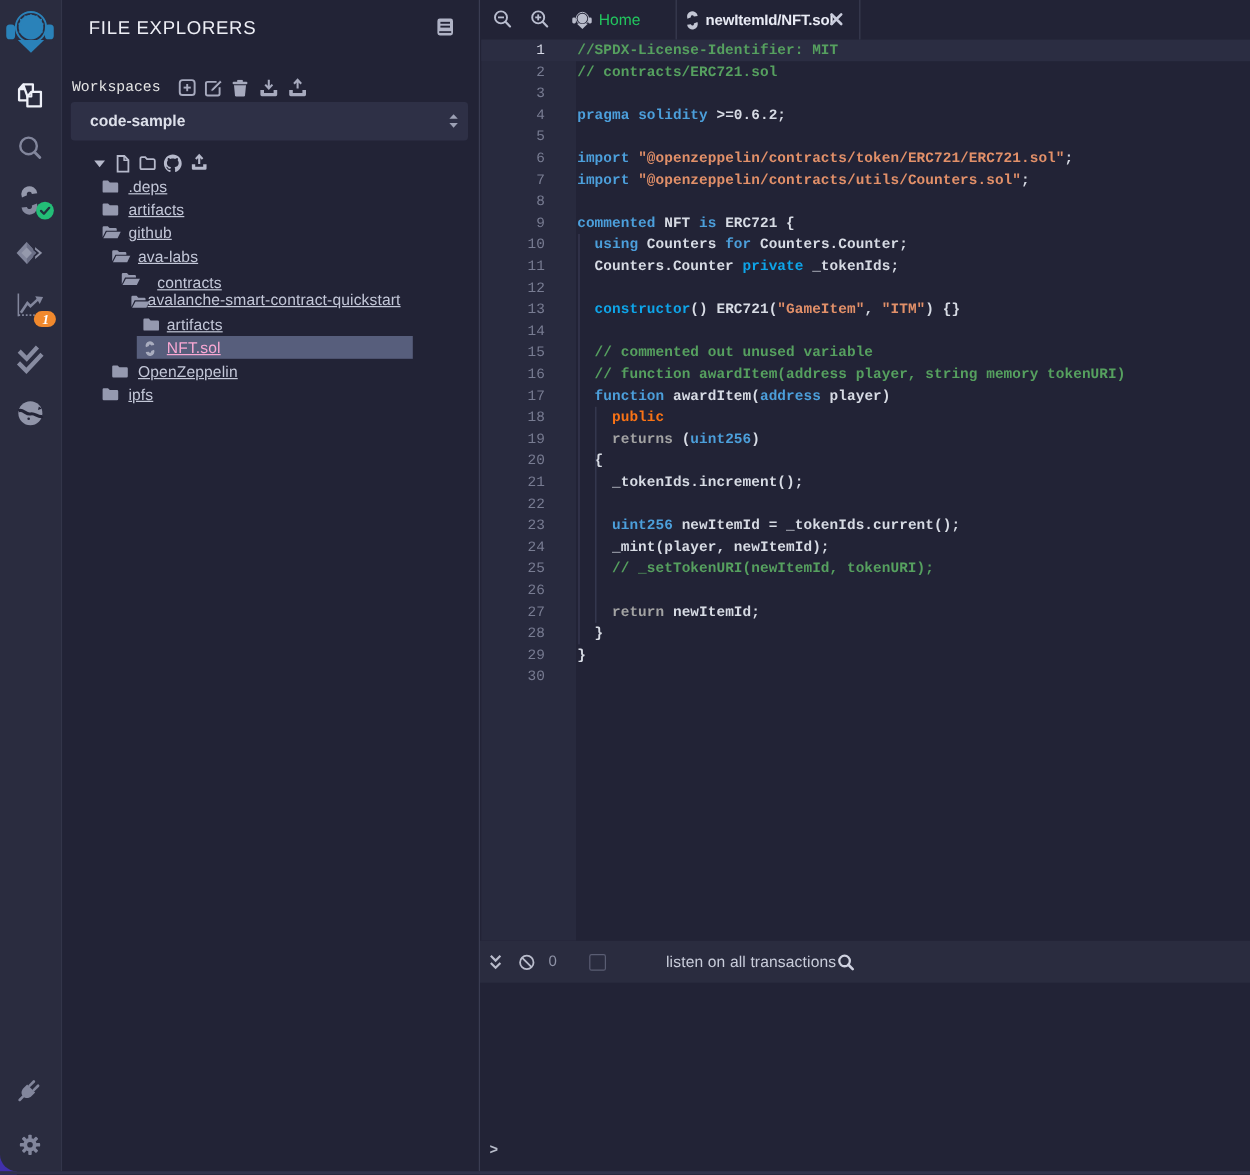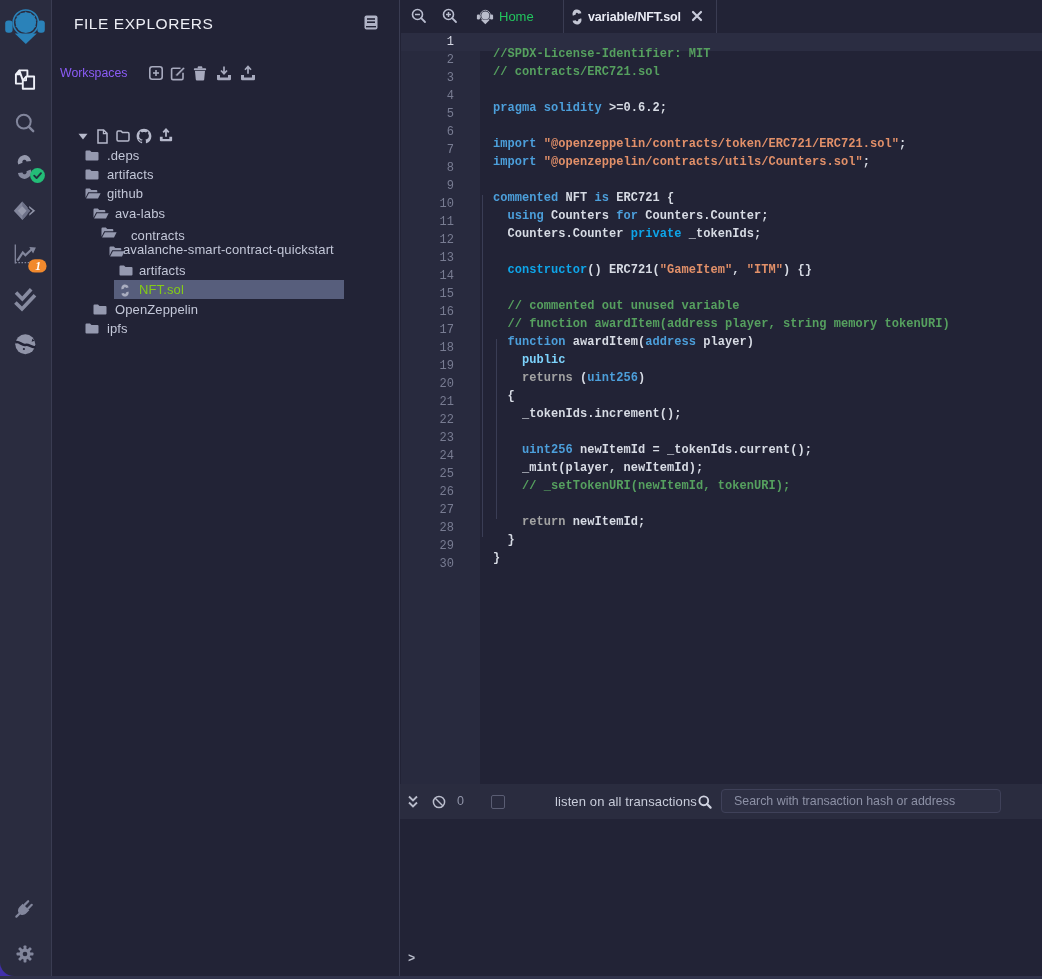--- a/index.html
+++ b/index.html
@@ -7,42 +7,42 @@
        font-family:"Liberation Sans",sans-serif;}
   .abs{position:absolute;}
   svg{position:absolute;overflow:visible;}
   
   #purplecorner{left:0;top:962px;width:14px;height:17px;background:#4130ab;}
   #iconbar{left:0;top:0;width:51px;height:976px;background:#2a2c3f;
            border-right:1px solid #3a3c52;border-bottom-left-radius:14px;}
   
   #sidepanel{left:52px;top:0;width:347px;height:976px;background:#222336;border-right:1px solid #3a3c52;}
   #fe-title{left:22px;top:14.5px;font-size:15.5px;letter-spacing:0.55px;color:#edeef5;}
-  #ws-label{left:8px;top:65.5px;font-size:12.3px;color:#8b5cf6;}
+  #ws-label{left:8px;top:65.5px;font-size:12.3px;color:#e5e5e5;font-family:Liberation Mono, monospace;}
   #ws-select{left:7px;top:85px;width:331px;height:32px;background:#2e3046;border-radius:3px;}
   #ws-select .txt{position:absolute;left:16px;top:8px;font-size:13px;font-weight:bold;color:#dde0ea;}
-  .trow{position:absolute;height:19px;font-size:13px;letter-spacing:0.12px;color:#c3c7d8;line-height:19px;white-space:nowrap;}
+  .trow{position:absolute;height:19px;font-size:13px;letter-spacing:0.12px;color:#c3c7d8;line-height:19px;white-space:nowrap;text-decoration:underline;}
   #selrow{left:61.8px;top:279.9px;width:230px;height:19px;background:#575e7c;}
   
   #main{left:400px;top:0;width:642px;height:979px;}
   .tabsep{top:0;width:1px;height:33px;background:#3a3c52;}
   .tabtxt{top:9px;font-size:13px;color:#22c55e;white-space:nowrap;}
   #gutter{left:1px;top:33px;width:79px;height:751px;background:#282a3e;}
   #linehl{left:1px;top:33px;width:641px;height:18px;background:#2b2d42;}
   #lnums{left:0px;top:33px;width:54px;text-align:right;
          font-family:"Liberation Mono",monospace;font-size:12px;line-height:18px;color:#787c92;}
   #lnums .cur{color:#d6d9e6;}
   #code{left:81px;top:33px;font-family:"Liberation Mono",monospace;font-size:12px;font-weight:bold;
         line-height:18px;letter-spacing:0.05px;color:#d7dbe4;white-space:pre;}
   #code .c{color:#56a05f}
   #code .k{color:#4c9fdb}
   #code .p{color:#0ea5e9}
   #code .s{color:#e29069}
   #code .g{color:#a3a3a3}
-  #code .pub{color:#7dd3fc}
+  #code .pub{color:#f97316}
   .iguide{position:absolute;width:1px;background:#3a3d55;}
   
   #termbar{left:0;top:784px;width:642px;height:35px;background:#2a2c3f;}
   #termbar .lbl{position:absolute;left:115px;top:10px;font-size:13px;letter-spacing:0.12px;color:#c8ccda;margin-left:40px;}
   #checkbox{left:91px;top:11px;width:12px;height:12px;border:1px solid #5a5d73;border-radius:2px;background:#2a2c3f;}
   #zero{left:57px;top:10px;font-size:12.5px;color:#9094a8;}
   #searchbox{left:321px;top:5px;width:278px;height:22px;background:#2e3044;border:1px solid #3f4159;border-radius:4px;}
   #searchbox span{position:absolute;left:12px;top:4px;font-size:12.4px;color:#8d91a6;white-space:nowrap;}
   #prompt{left:8px;top:952px;font-family:"Liberation Mono",monospace;font-weight:bold;font-size:12px;color:#b8bcca;}
   #bottomstrip{left:0;top:976px;width:1042px;height:3px;background:#30324a;}
@@ -166,21 +166,21 @@
       <rect x="2.2" y="18.4" width="7.4" height="12.4" rx="3" fill="#babdcc"></rect>
       <rect x="34.4" y="18.4" width="7.4" height="12.4" rx="3" fill="#babdcc"></rect>
       <path d="M11.8,31.4 L33.8,31.4 L22.8,42 Z" fill="#babdcc"></path>
     </svg>
     <div class="abs tabtxt" style="left:99px">Home</div>
 
     <svg width="10" height="14" viewBox="0 0 16 22" style="left:171.5px;top:9.5px;position:absolute">
       <path d="M3.7,7.9 A4.6,4.6 0 1 1 12.5,5.5" fill="none" stroke="#c3c6d4" stroke-width="5.2"></path>
       <path d="M12.3,14.1 A4.6,4.6 0 1 1 3.5,16.5" fill="none" stroke="#c3c6d4" stroke-width="5.2"></path>
     </svg>
-    <div class="abs tabtxt" style="left:188px;color:#e8eaf4;font-weight:bold;font-size:12.5px;letter-spacing:-0.15px;top:9.5px">variable/NFT.sol</div>
+    <div class="abs tabtxt" style="left:188px;color:#e8eaf4;font-weight:bold;font-size:12.5px;letter-spacing:-0.15px;top:9.5px">newItemId/NFT.sol</div>
     <svg width="12" height="12" viewBox="0 0 12 12" style="left:291px;top:10px;position:absolute">
       <path d="M2,2 L10,10 M10,2 L2,10" stroke="#c9ccdc" stroke-width="2.2" stroke-linecap="round"></path>
     </svg>
 
     <div class="abs" id="gutter"></div>
     <div class="abs" id="linehl"></div>
     <pre class="abs" id="lnums" style="margin:0"><span class="cur">1</span>
 2
 3
 4
@@ -203,21 +203,21 @@
 21
 22
 23
 24
 25
 26
 27
 28
 29
 30</pre>
-    <pre class="abs" id="code" style="margin:12px"><span class="c">//SPDX-License-Identifier: MIT</span>
+    <pre class="abs" id="code" style="margin:0"><span class="c">//SPDX-License-Identifier: MIT</span>
 <span class="c">// contracts/ERC721.sol</span>
 
 <span class="k">pragma</span> <span class="k">solidity</span> &gt;=0.6.2;
 
 <span class="k">import</span> <span class="s">"@openzeppelin/contracts/token/ERC721/ERC721.sol"</span>;
 <span class="k">import</span> <span class="s">"@openzeppelin/contracts/utils/Counters.sol"</span>;
 
 <span class="k">commented</span> NFT <span class="k">is</span> ERC721 {
   <span class="k">using</span> Counters <span class="k">for</span> Counters.Counter;
   Counters.Counter <span class="p">private</span> _tokenIds;
@@ -251,23 +251,20 @@
         <circle cx="7" cy="7" r="5.6" fill="none" stroke="#babdcc" stroke-width="1.5"></circle>
         <line x1="3" y1="3" x2="11" y2="11" stroke="#babdcc" stroke-width="1.5"></line>
       </svg>
       <div class="abs" id="zero">0</div>
       <div class="abs" id="checkbox"></div>
       <div class="lbl">listen on all transactions</div>
       <svg width="14" height="14" viewBox="0 0 14 14" style="left:298px;top:11px;position:absolute">
         <circle cx="5.8" cy="5.8" r="4.4" fill="none" stroke="#cfd2e0" stroke-width="1.9"></circle>
         <line x1="9" y1="9" x2="12.6" y2="12.6" stroke="#cfd2e0" stroke-width="2.2" stroke-linecap="round"></line>
       </svg>
-      <div class="abs" id="searchbox">
-          <span>Search with transaction hash or address</span>
-        </div>
     </div>
     <div class="abs" id="prompt">&gt;</div>
   </div>
 
   <div class="abs" id="sp" style="left:52px;top:0;width:348px;height:692px;">
     <div class="abs" id="fe-title">FILE EXPLORERS</div>
     <svg width="14" height="15" viewBox="0 0 14 15" style="left:312px;top:15px;position:absolute">
       <rect x="0.5" y="0.5" width="13" height="14" rx="2" fill="#b0b3c6"></rect>
       <rect x="3" y="3.2" width="8" height="1.6" fill="#222336"></rect>
       <rect x="3" y="6.4" width="8" height="1.6" fill="#222336"></rect>
@@ -291,20 +288,27 @@
       <path d="M2,5 L12,5 L11.2,13.4 Q11.1,14.4 10.1,14.4 L3.9,14.4 Q2.9,14.4 2.8,13.4 Z" fill="#a7aabe"></path>
     </svg>
     <svg width="16" height="15" viewBox="0 0 16 15" style="left:164px;top:66px;position:absolute">
       <path d="M8,0.5 L8,7 M5,4.5 L8,7.8 L11,4.5" fill="none" stroke="#a7aabe" stroke-width="1.7"></path>
       <path d="M1,9 L1,13 Q1,14.2 2.2,14.2 L13.8,14.2 Q15,14.2 15,13 L15,9 L12,9 L12,11.4 L4,11.4 L4,9 Z" fill="#a7aabe"></path>
     </svg>
     <svg width="16" height="15" viewBox="0 0 16 15" style="left:188px;top:66px;position:absolute">
       <path d="M8,7.8 L8,1 M5,3.8 L8,0.5 L11,3.8" fill="none" stroke="#a7aabe" stroke-width="1.7"></path>
       <path d="M1,9 L1,13 Q1,14.2 2.2,14.2 L13.8,14.2 Q15,14.2 15,13 L15,9 L12,9 L12,11.4 L4,11.4 L4,9 Z" fill="#a7aabe"></path>
     </svg>
+    <div class="abs" id="ws-select">
+        <span class="txt">code-sample</span>
+      <svg width="10" height="14" viewBox="0 0 10 14" style="right:7px;top:9px;position:absolute">
+        <path d="M1.5,5 L5,1.2 L8.5,5 Z" fill="#9da1b5"></path>
+        <path d="M1.5,8.6 L5,12.4 L8.5,8.6 Z" fill="#9da1b5"></path>
+      </svg>
+    </div>
 
     <svg width="10" height="7" viewBox="0 0 10 7" style="left:26px;top:132.5px;position:absolute">
       <path d="M0.5,0.8 L9.5,0.8 L5,6.4 Z" fill="#b6b9cb"></path>
     </svg>
     <svg width="11" height="15" viewBox="0 0 11 15" style="left:45px;top:128.5px;position:absolute">
       <path d="M1,1 L6.6,1 L10,4.4 L10,14 L1,14 Z" fill="none" stroke="#b6b9cb" stroke-width="1.5"></path>
       <path d="M6.4,1 L6.4,4.6 L10,4.6" fill="none" stroke="#b6b9cb" stroke-width="1.2"></path>
     </svg>
     <svg width="14" height="12" viewBox="0 0 14 12" style="left:64px;top:130px;position:absolute">
       <path d="M1,2.5 Q1,1 2.2,1 L5,1 L6.5,2.6 L11.8,2.6 Q13,2.6 13,4 L13,9.5 Q13,11 11.8,11 L2.2,11 Q1,11 1,9.5 Z" fill="none" stroke="#b6b9cb" stroke-width="1.5"></path>
@@ -343,21 +347,21 @@
         </svg>
       <div class="abs trow" style="left:79px;top:226px">contracts</div>
       <svg class="fc" width="14" height="11" viewBox="0 0 14 11" style="left:66.8px;top:265.2px">
           <use href="#fcsym"></use>
         </svg>
       <div class="abs trow" style="left:87px;top:261.1px">artifacts</div>
       <svg width="8" height="11" viewBox="0 0 16 22" style="left:68.5px;top:284.6px;position:absolute">
         <path d="M3.7,7.9 A4.6,4.6 0 1 1 12.5,5.5" fill="none" stroke="#a9adbf" stroke-width="5.4"></path>
         <path d="M12.3,14.1 A4.6,4.6 0 1 1 3.5,16.5" fill="none" stroke="#a9adbf" stroke-width="5.4"></path>
       </svg>
-      <div class="abs trow" style="left:87px;top:280.3px;color:#84cc16">NFT.sol</div>
+      <div class="abs trow" style="left:87px;top:280.3px;color:#f9a8d4">NFT.sol</div>
       <svg class="fc" width="14" height="11" viewBox="0 0 14 11" style="left:41px;top:303.6px">
           <use href="#fcsym"></use>
         </svg>
       <div class="abs trow" style="left:63px;top:299.5px">OpenZeppelin</div>
       <svg class="fc" width="14" height="11" viewBox="0 0 14 11" style="left:33.2px;top:322.8px">
           <use href="#fcsym"></use>
         </svg>
       <div class="abs trow" style="left:55px;top:318.7px">ipfs</div>
     </div>
   </div>

